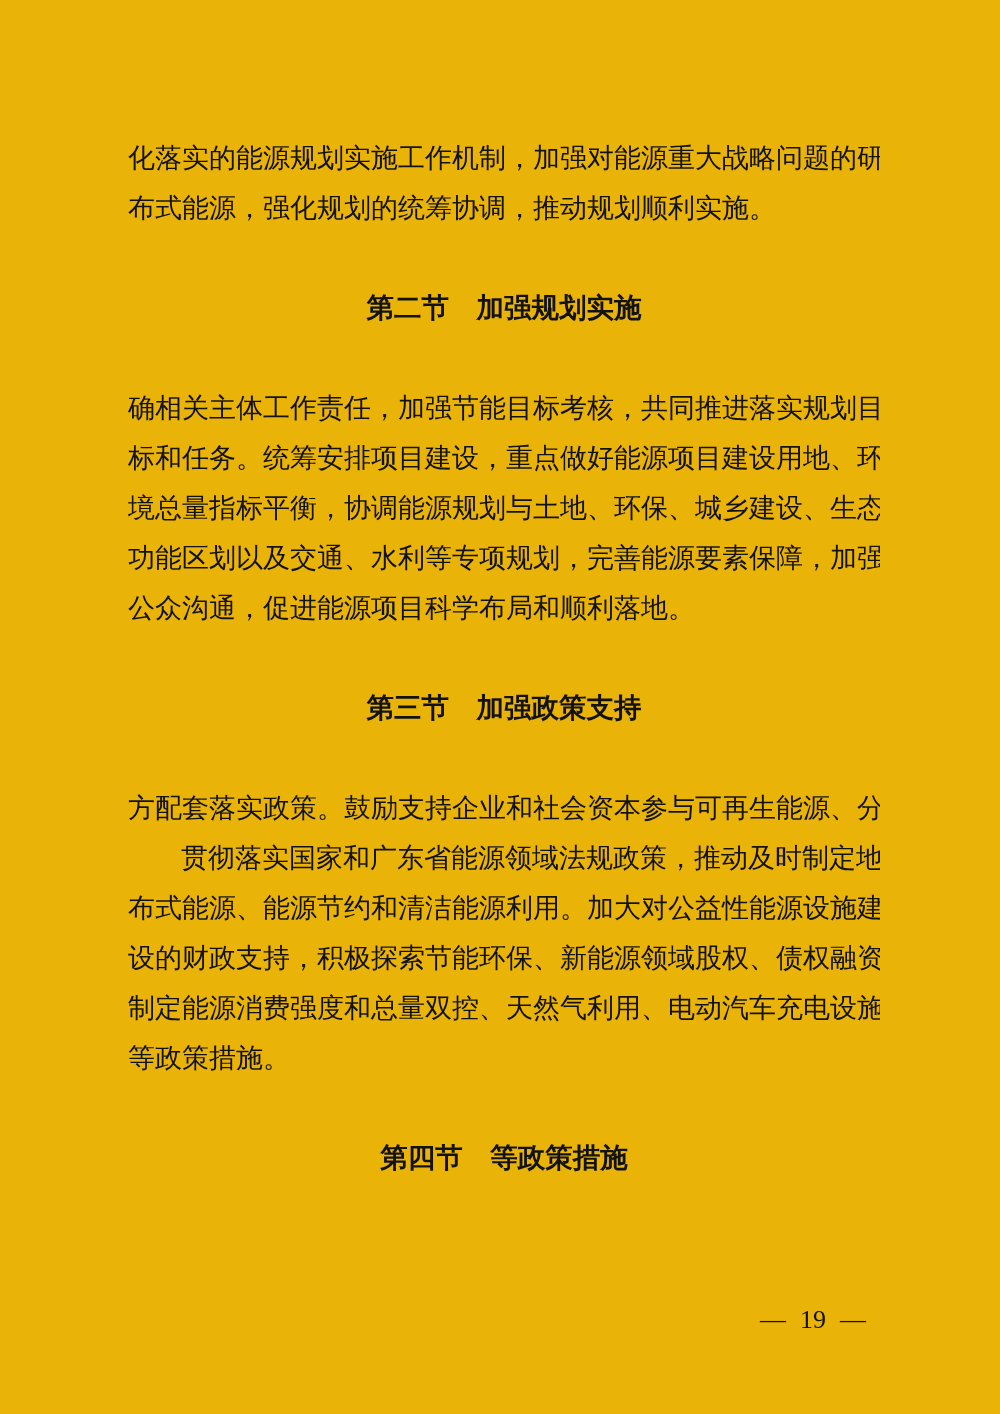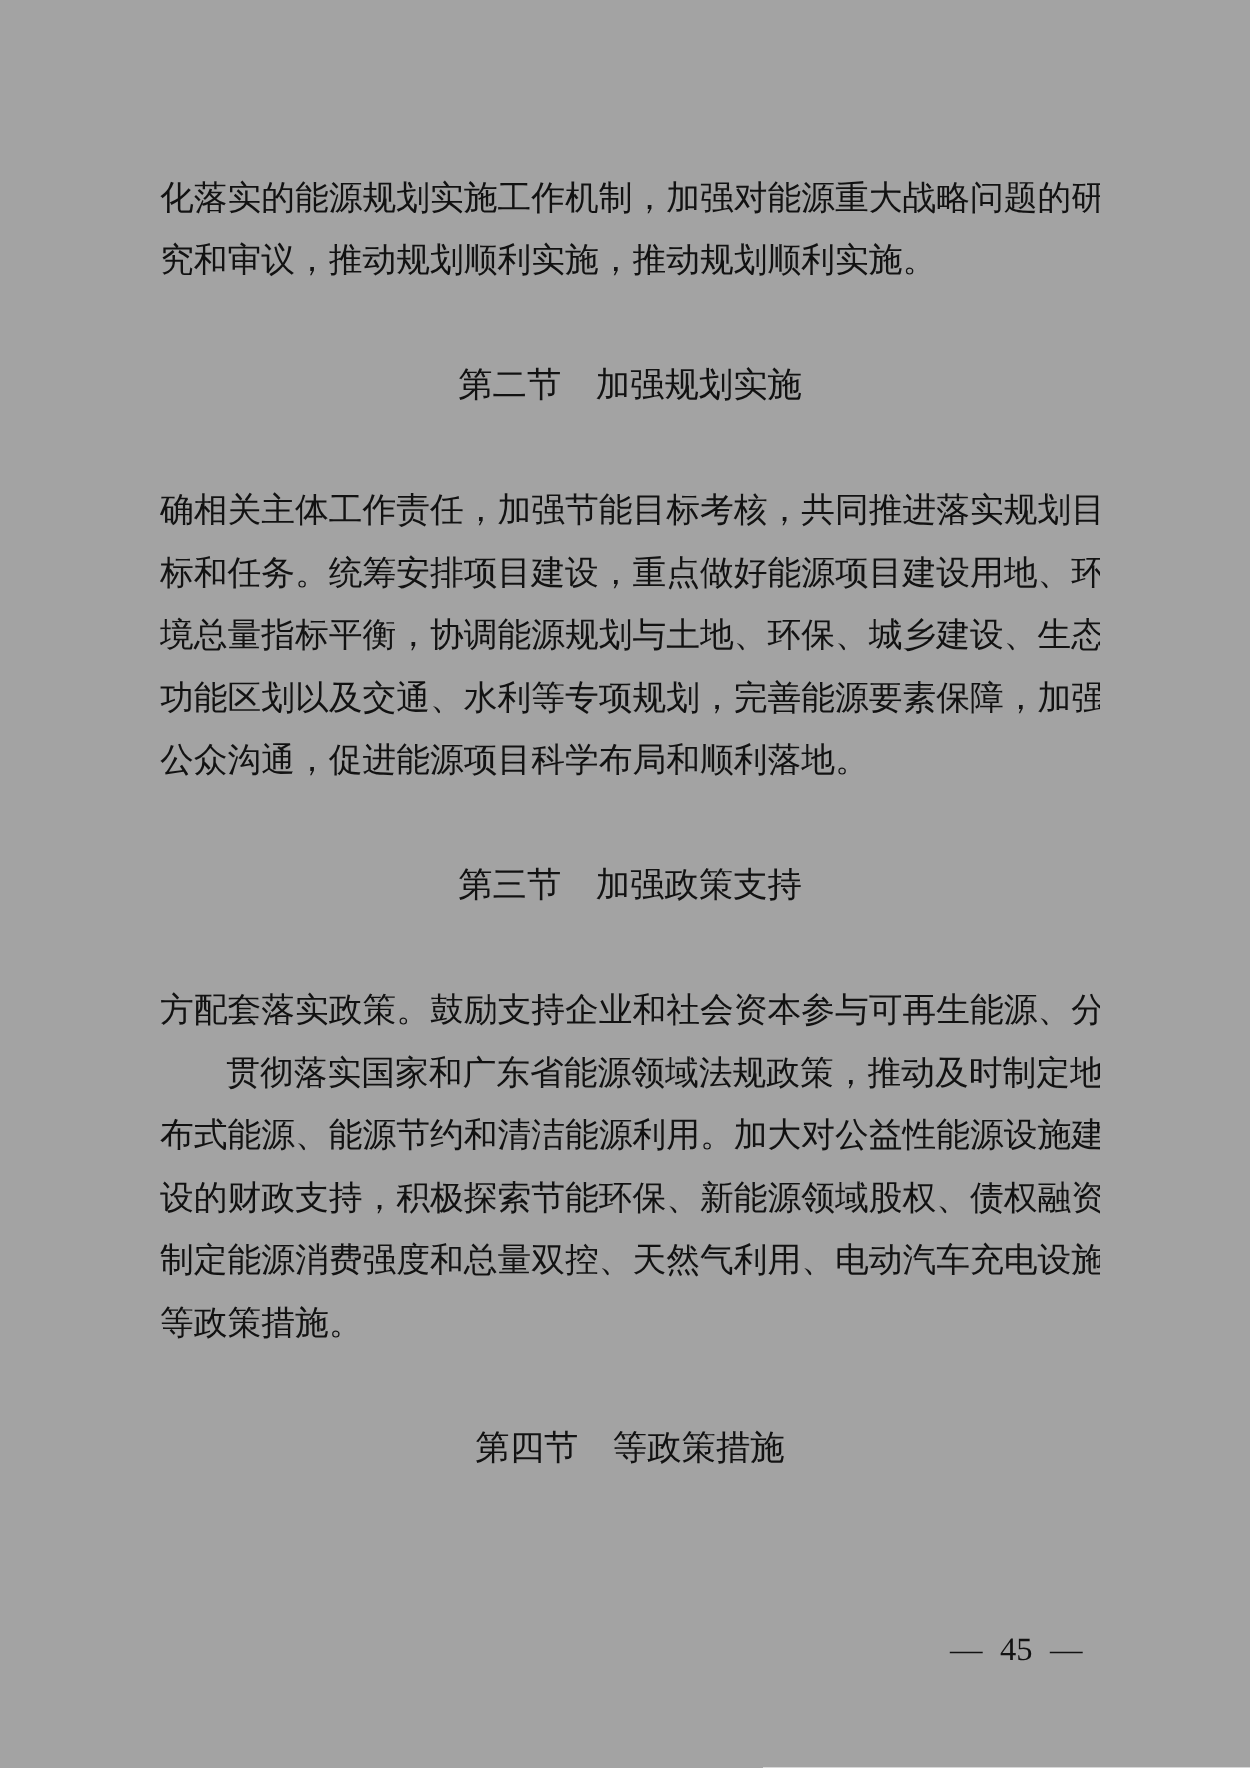--- a/index.html
+++ b/index.html
@@ -4,21 +4,21 @@
 <style>
   html, body {
     margin: 0;
     padding: 0;
     background: #ffffff;
   }
   .page {
     position: relative;
     width: 1000px;
     height: 1414px;
-    background: #a3a3a3;
+    background: #eab308;
     color: #121212;
     font-family: "Liberation Sans", sans-serif;
     overflow: hidden;
   }
   .content {
     position: absolute;
     top: 133px;
     left: 128px;
     width: 752px;
   }
@@ -37,21 +37,21 @@
     overflow: hidden;
   }
   .line.last {
     text-align-last: left;
   }
   .line.indent {
     padding-left: 53px;
   }
   .heading {
     font-size: 27.5px;
-    font-weight: normal;
+    font-weight: bold;
     line-height: 50px;
     height: 50px;
     text-align: center;
     margin: 50px 0;
   }
   .page-number {
     position: absolute;
     top: 1300px;
     right: 134px;
     font-family: "Liberation Serif", serif;
@@ -67,21 +67,21 @@
   }
 </style>
 </head>
 <body>
 
 <div class="page">
   <div class="content">
 
   <div class="paragraph">
         <div class="line">化落实的能源规划实施工作机制，加强对能源重大战略问题的研</div>
-        <div class="line last">究和审议，推动规划顺利实施，推动规划顺利实施。</div>
+        <div class="line last">布式能源，强化规划的统筹协调，推动规划顺利实施。</div>
       </div>
       <div class="heading">第二节　加强规划实施</div>
       <div class="paragraph">
         <div class="line">确相关主体工作责任，加强节能目标考核，共同推进落实规划目</div>
         <div class="line">标和任务。统筹安排项目建设，重点做好能源项目建设用地、环</div>
         <div class="line">境总量指标平衡，协调能源规划与土地、环保、城乡建设、生态</div>
         <div class="line">功能区划以及交通、水利等专项规划，完善能源要素保障，加强</div>
         <div class="line last">公众沟通，促进能源项目科学布局和顺利落地。</div>
       </div>
       <div class="heading">第三节　加强政策支持</div>
@@ -90,16 +90,16 @@
         <div class="line indent">贯彻落实国家和广东省能源领域法规政策，推动及时制定地</div>
         <div class="line">布式能源、能源节约和清洁能源利用。加大对公益性能源设施建</div>
         <div class="line">设的财政支持，积极探索节能环保、新能源领域股权、债权融资。</div>
         <div class="line">制定能源消费强度和总量双控、天然气利用、电动汽车充电设施</div>
         <div class="line last">等政策措施。</div>
       </div>
       <div class="heading">第四节　等政策措施</div>
     </div>
   <div class="page-number">
     <span class="dash">—</span>
-    <span>45</span>
+    <span>19</span>
     <span class="dash">—</span>
   </div>
 </div>
 
 </body></html>

